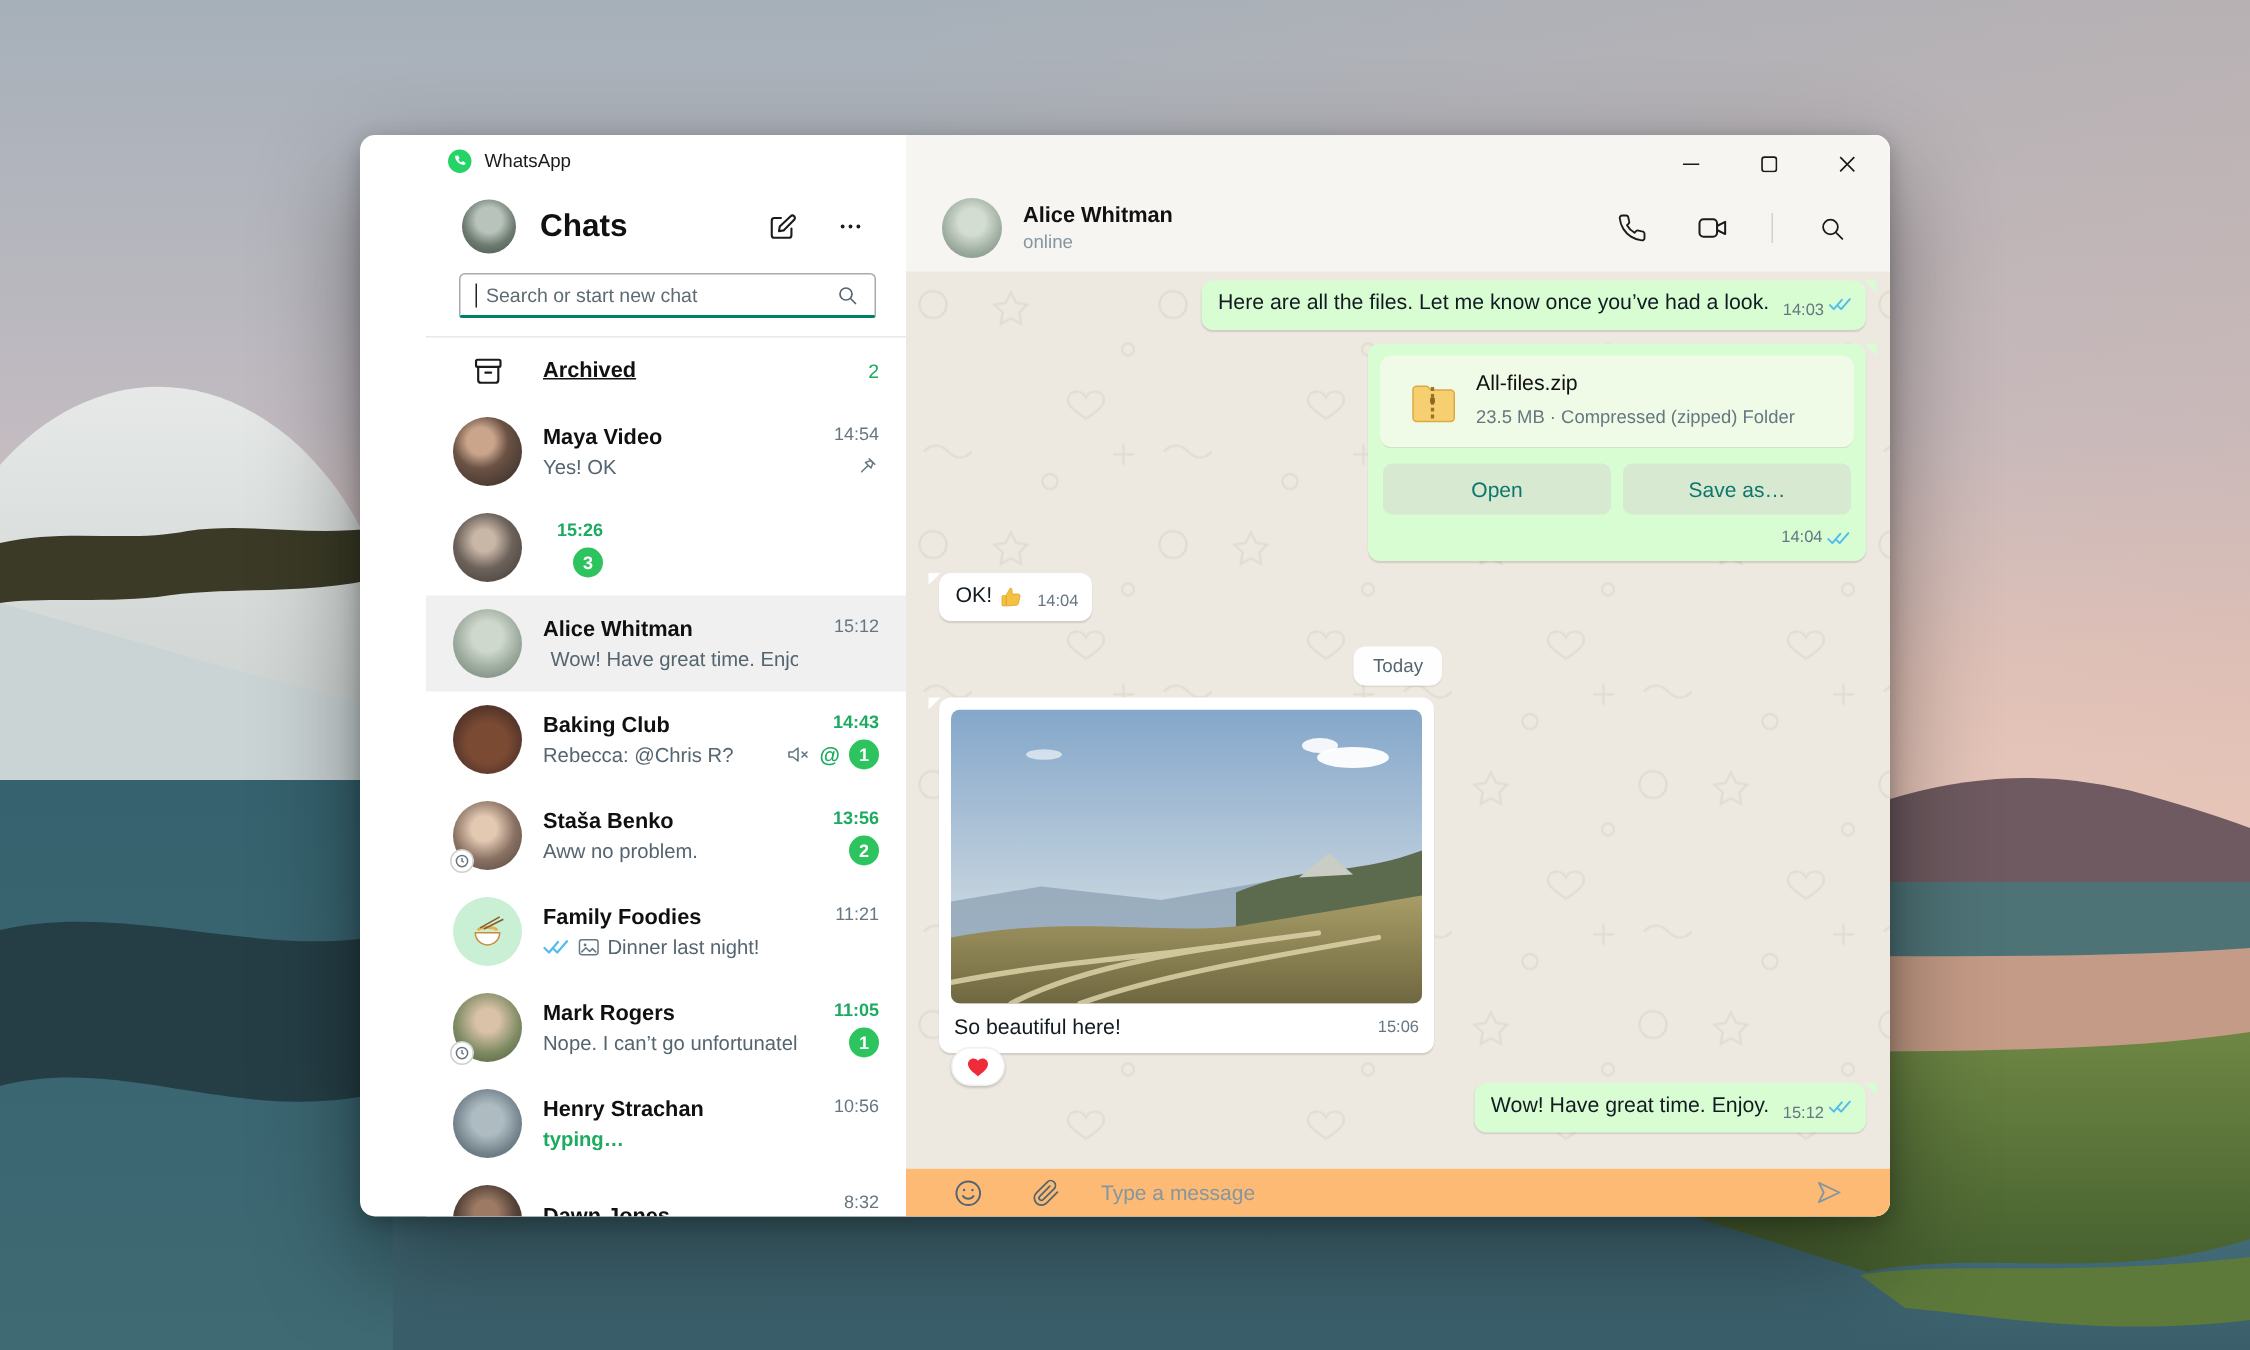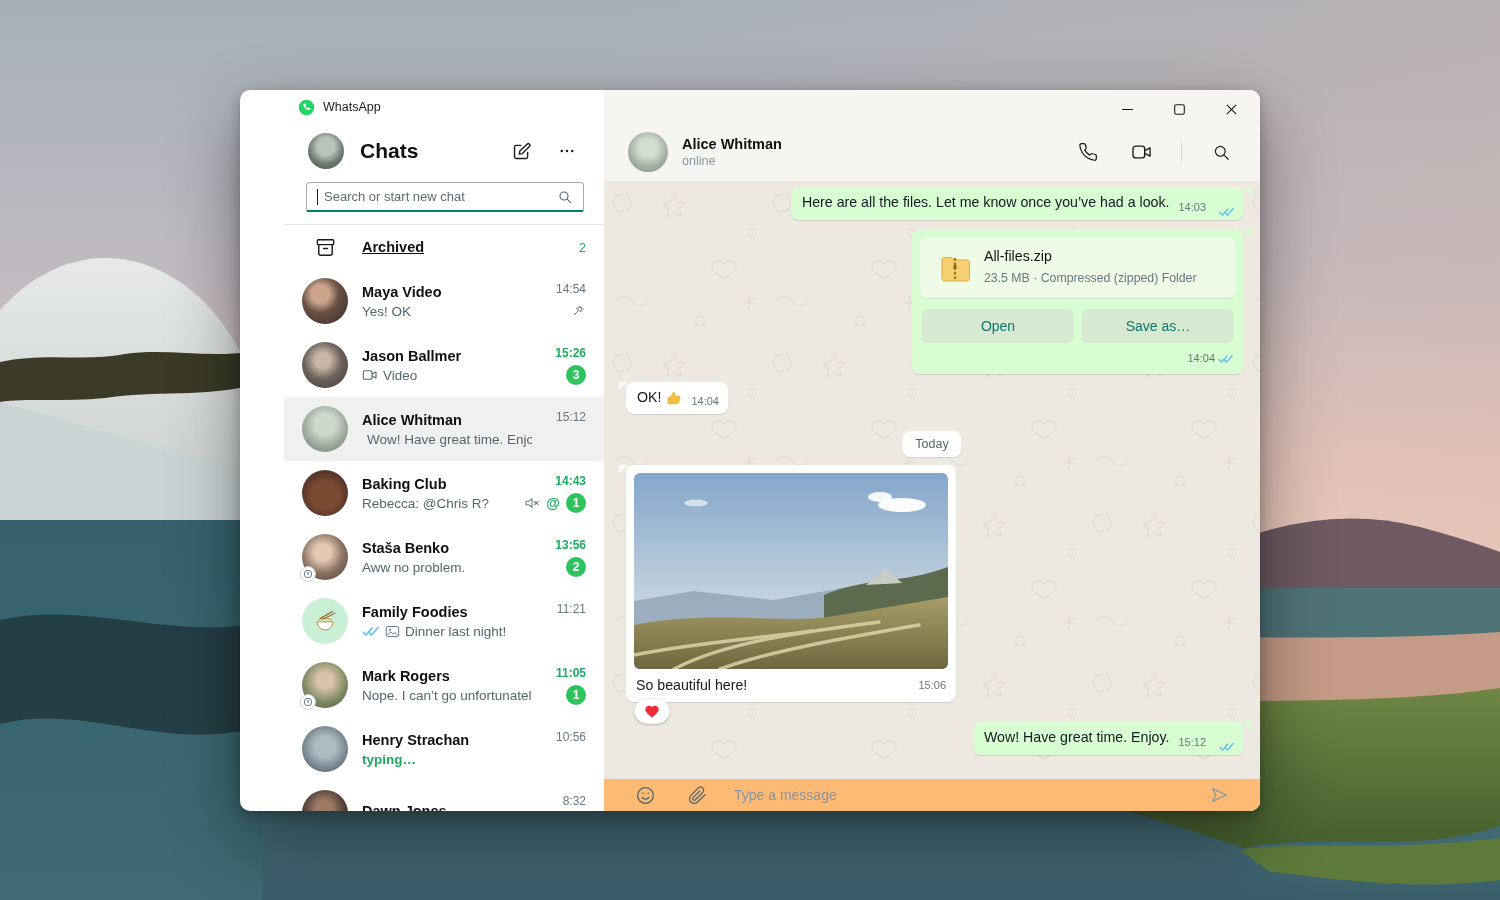--- a/index.html
+++ b/index.html
@@ -73,21 +73,21 @@
   .hd-name { font-size:14.5px; font-weight:700; color:#111; }
   .hd-status { font-size:12.5px; color:#8696a0; }
   .hd-actions { display:flex; align-items:center; gap:24px; }
   .hd-sep { width:1px; height:20px; background:#d4d0ca; }
 
   .messages { flex:1; position:relative; background:#EDE9E1; overflow:hidden; }
   .doodle-bg { position:absolute; inset:0; }
 
   .msg { position:absolute; max-width:480px; border-radius:8px; padding:6px 9px 7px 11px;
     font-size:14.2px; color:#111b21; box-shadow:0 1px 1px rgba(0,0,0,.12); line-height:19px; }
-  .msg .meta { display:inline-flex; align-items:flex-end; gap:13px; margin-left:9px; position:relative; top:4px; }
+  .msg .meta { display:inline-flex; align-items:flex-start; gap:3px; margin-left:9px; position:relative; top:4px; }
   .msg .time { font-size:11px; color:#667781; }
   .out { background:#D9FDD3; }
   .in  { background:#ffffff; }
   .tail-r::after { content:""; position:absolute; top:0; right:-7px; border:8px solid transparent;
     border-top-color:#D9FDD3; border-right-width:0; }
   .tail-l::before { content:""; position:absolute; top:0; left:-7px; border:8px solid transparent;
     border-top-color:#fff; border-left-width:0; }
 
   .m-files { top:6px; right:16px; }
   .m-file  { top:48px; right:16px; width:332px; padding:8px 8px 6px; }
@@ -247,30 +247,20 @@
                 <path d="M13.5 4.5 19.5 10.5"></path>
                   <path d="M9.5 8.5 15 6.5 17.5 9 15.5 14.5 9.5 8.5Z"></path>
                   <path d="M12 12 5.5 18.5"></path>
               </svg>
             </div>
           </div>
         </div>
 
         <div class="chat-item">
           <div class="avatar av-jason"></div>
-          <div class="ci-main">
-            <span class="ci-name">Jason Ballmer</span>
-            <div class="ci-msg">
-              <svg class="ic" width="16" height="14" viewBox="0 0 24 20" fill="none" stroke="#54656f" stroke-width="1.6" stroke-linejoin="round">
-                <rect x="2" y="3.5" width="13" height="13" rx="2.5"></rect>
-                  <path d="M15 8.5 21 5.5v9l-6-3"></path>
-              </svg>
-              <span>Video</span>
-            </div>
-          </div>
           <div class="ci-right">
             <span class="ci-time unread">15:26</span>
             <div class="badges">
                 <span class="badge">3</span>
               </div>
           </div>
         </div>
 
         <div class="chat-item selected">
           <div class="avatar av-alice"></div>

